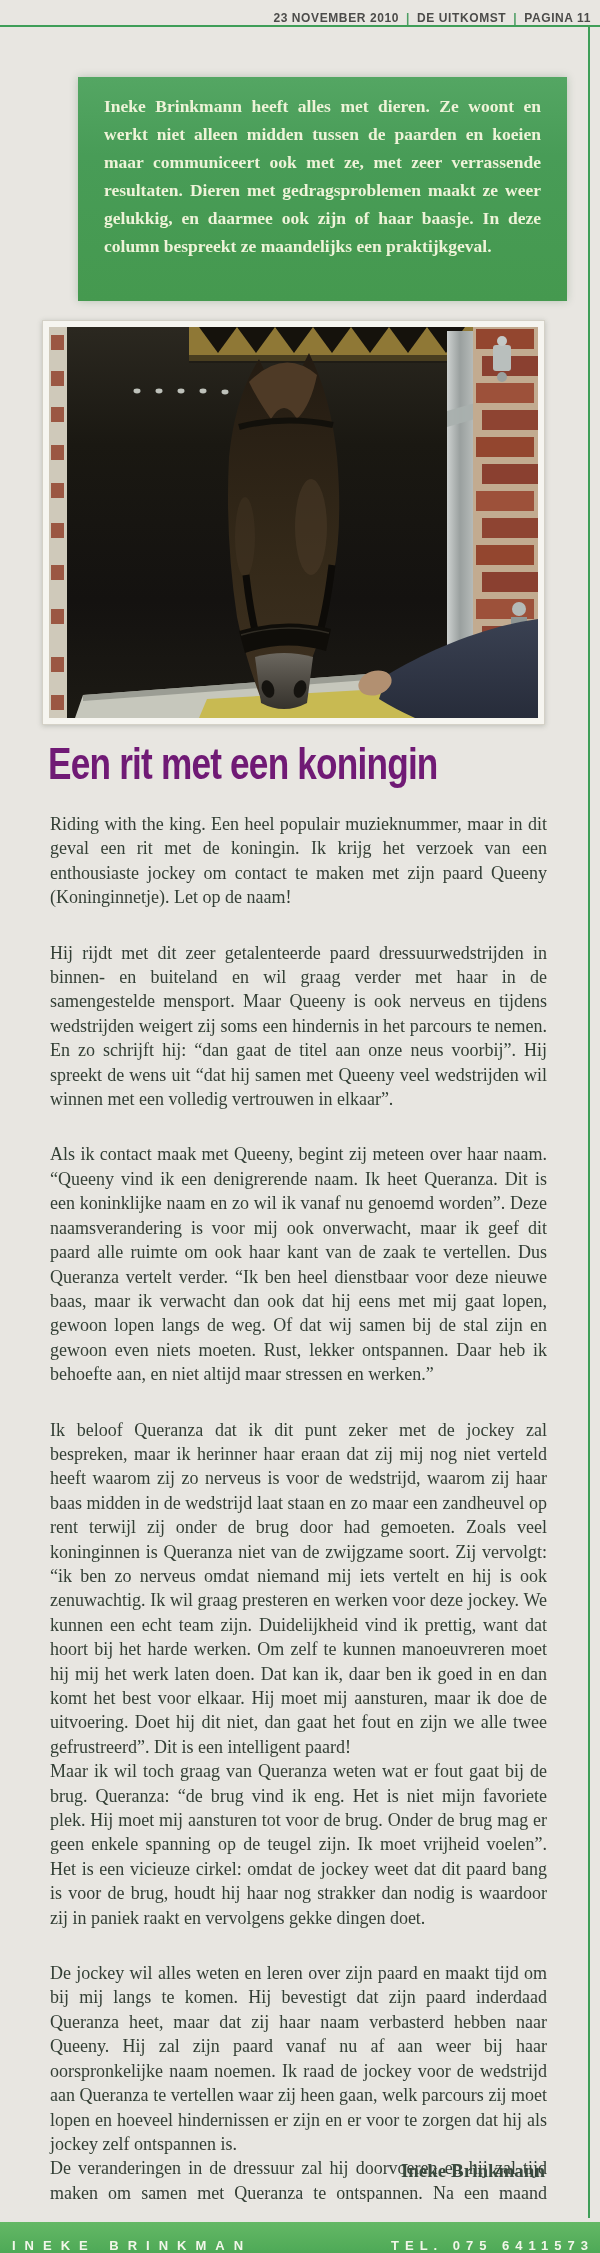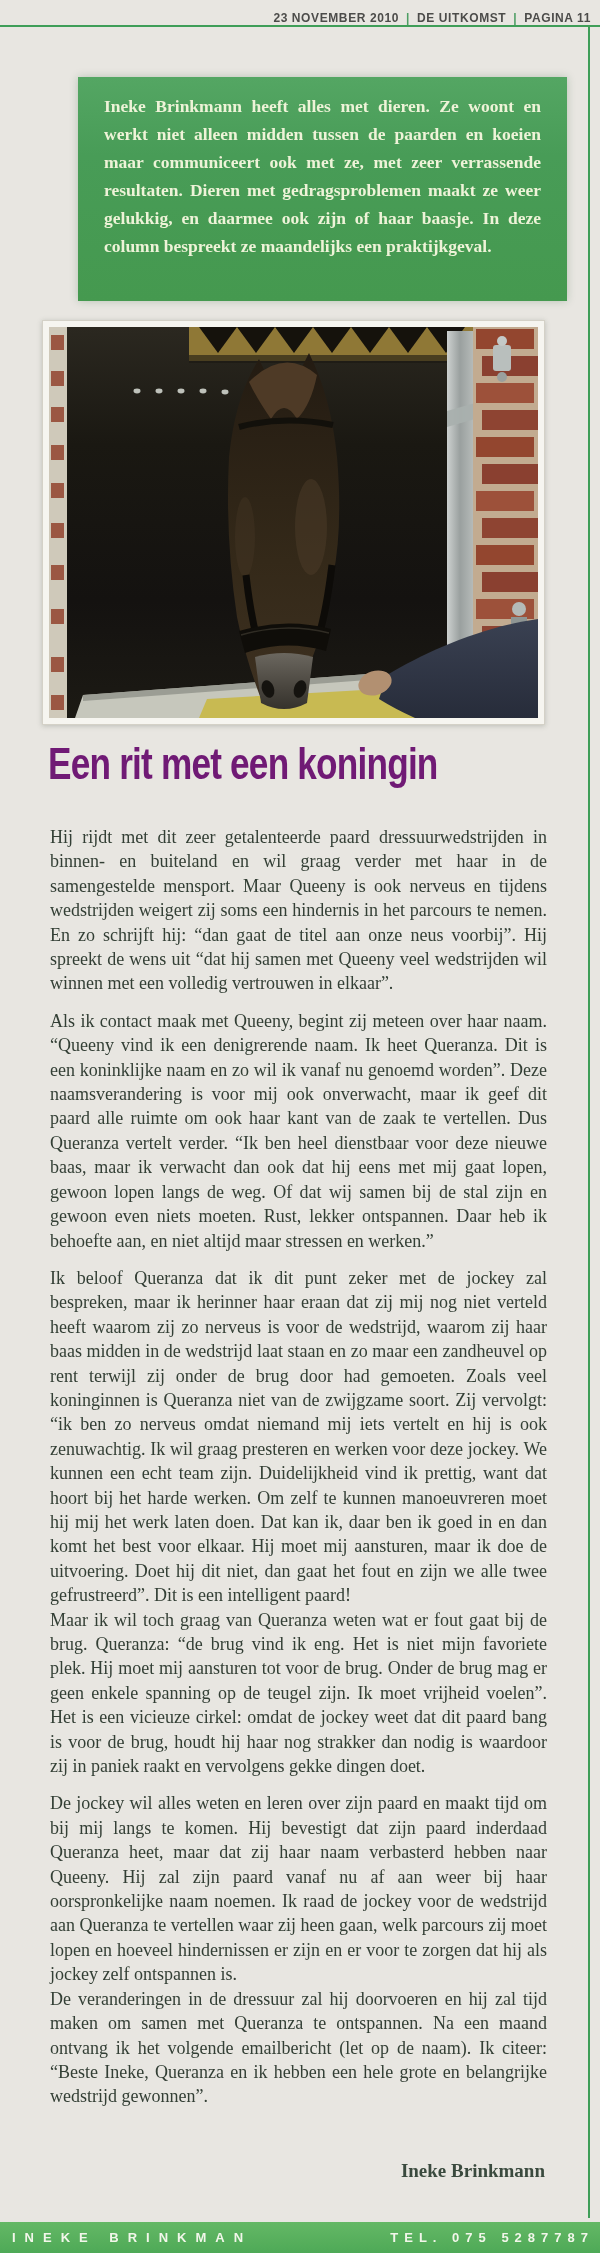--- a/index.html
+++ b/index.html
@@ -69,34 +69,34 @@
 
   
   .article-body{
     position:absolute;left:35px;top:764px;width:497px;
     font-family:"Liberation Serif", serif;
     font-size:18px;line-height:24.4px;
     color:#333f35;
     text-align:justify;
   }
   .article-body p{margin:0;}
-  .article-body p.gap{margin-top:13px;}
+  .article-body p.gap{margin-top:31px;}
 
   .signature{
     position:absolute;right:38px;top:2112px;
     font-family:"Liberation Serif", serif;
     font-weight:bold;
     font-size:19px;color:#3a4a3e;
   }
 
   
   .footer-bar{
     position:absolute;left:0;top:2222px;width:600px;height:31px;
     background:linear-gradient(180deg,#64b865,#4ea957);
-    display:flex;align-items:center;justify-content:space-between;
+    display:flex;align-items:flex-end;justify-content:space-between;
     box-sizing:border-box;padding:0 6px 0 12px;
   }
   .footer-bar .fname{color:#f2f6ea;font-weight:bold;font-size:13px;letter-spacing:9px;white-space:nowrap;}
   .footer-bar .fphone{color:#f2f6ea;font-weight:bold;font-size:13px;letter-spacing:6px;white-space:nowrap;}
 </style>
 </head>
 <body>
 
 <div class="page">
 
@@ -231,31 +231,32 @@
         <ellipse cx="251" cy="362" rx="6" ry="9" fill="#15130f" transform="rotate(20 251 362)"></ellipse>
 
         <path d="M 489,292 C 432,300 378,324 338,348 L 330,372 Q 346,382 366,391 L 489,391 Z" fill="url(#armGrad)"></path>
         <ellipse cx="326" cy="356" rx="17" ry="12" fill="#b29071" transform="rotate(-18 326 356)"></ellipse>
       </svg>
     </div>
 
     <div class="headline"><span>Een rit met een koningin</span></div>
 
     <div class="article-body">
+      <p>Riding with the king. Een heel populair muzieknummer, maar in dit geval een rit met de koningin. Ik krijg het verzoek van een enthousiaste jockey om contact te maken met zijn paard Queeny (Koninginnetje). Let op de naam!</p>
       <p class="gap">Hij rijdt met dit zeer getalenteerde paard dressuurwedstrijden in binnen- en buiteland en wil graag verder met haar in de samengestelde mensport. Maar Queeny is ook nerveus en tijdens wedstrijden weigert zij soms een hindernis in het parcours te nemen. En zo schrijft hij: “dan gaat de titel aan onze neus voorbij”. Hij spreekt de wens uit “dat hij samen met Queeny veel wedstrijden wil winnen met een volledig vertrouwen in elkaar”.</p>
       <p class="gap">Als ik contact maak met Queeny, begint zij meteen over haar naam. “Queeny vind ik een denigrerende naam. Ik heet Queranza. Dit is een koninklijke naam en zo wil ik vanaf nu genoemd worden”. Deze naamsverandering is voor mij ook onverwacht, maar ik geef dit paard alle ruimte om ook haar kant van de zaak te vertellen. Dus Queranza vertelt verder. “Ik ben heel dienstbaar voor deze nieuwe baas, maar ik verwacht dan ook dat hij eens met mij gaat lopen, gewoon lopen langs de weg. Of dat wij samen bij de stal zijn en gewoon even niets moeten. Rust, lekker ontspannen. Daar heb ik behoefte aan, en niet altijd maar stressen en werken.”</p>
       <p class="gap">Ik beloof Queranza dat ik dit punt zeker met de jockey zal bespreken, maar ik herinner haar eraan dat zij mij nog niet verteld heeft waarom zij zo nerveus is voor de wedstrijd, waarom zij haar baas midden in de wedstrijd laat staan en zo maar een zandheuvel op rent terwijl zij onder de brug door had gemoeten. Zoals veel koninginnen is Queranza niet van de zwijgzame soort. Zij vervolgt: “ik ben zo nerveus omdat niemand mij iets vertelt en hij is ook zenuwachtig. Ik wil graag presteren en werken voor deze jockey. We kunnen een echt team zijn. Duidelijkheid vind ik prettig, want dat hoort bij het harde werken. Om zelf te kunnen manoeuvreren moet hij mij het werk laten doen. Dat kan ik, daar ben ik goed in en dan komt het best voor elkaar. Hij moet mij aansturen, maar ik doe de uitvoering. Doet hij dit niet, dan gaat het fout en zijn we alle twee gefrustreerd”. Dit is een intelligent paard!</p>
       <p>Maar ik wil toch graag van Queranza weten wat er fout gaat bij de brug. Queranza: “de brug vind ik eng. Het is niet mijn favoriete plek. Hij moet mij aansturen tot voor de brug. Onder de brug mag er geen enkele spanning op de teugel zijn. Ik moet vrijheid voelen”. Het is een vicieuze cirkel: omdat de jockey weet dat dit paard bang is voor de brug, houdt hij haar nog strakker dan nodig is waardoor zij in paniek raakt en vervolgens gekke dingen doet.</p>
       <p class="gap">De jockey wil alles weten en leren over zijn paard en maakt tijd om bij mij langs te komen. Hij bevestigt dat zijn paard inderdaad Queranza heet, maar dat zij haar naam verbasterd hebben naar Queeny. Hij zal zijn paard vanaf nu af aan weer bij haar oorspronkelijke naam noemen. Ik raad de jockey voor de wedstrijd aan Queranza te vertellen waar zij heen gaan, welk parcours zij moet lopen en hoeveel hindernissen er zijn en er voor te zorgen dat hij als jockey zelf ontspannen is.</p>
       <p>De veranderingen in de dressuur zal hij doorvoeren en hij zal tijd maken om samen met Queranza te ontspannen. Na een maand ontvang ik het volgende emailbericht (let op de naam). Ik citeer: “Beste Ineke, Queranza en ik hebben een hele grote en belangrijke wedstrijd gewonnen”.</p>
 
     </div>
 
     <div class="signature">Ineke Brinkmann</div>
 
   </div>
 
   <div class="footer-bar">
     <span class="fname">INEKE BRINKMAN</span>
-    <span class="fphone">TEL. 075 5287787</span>
+    <span class="fphone">TEL. 075 6411573</span>
   </div>
 
 </div>
 
 </body></html>

